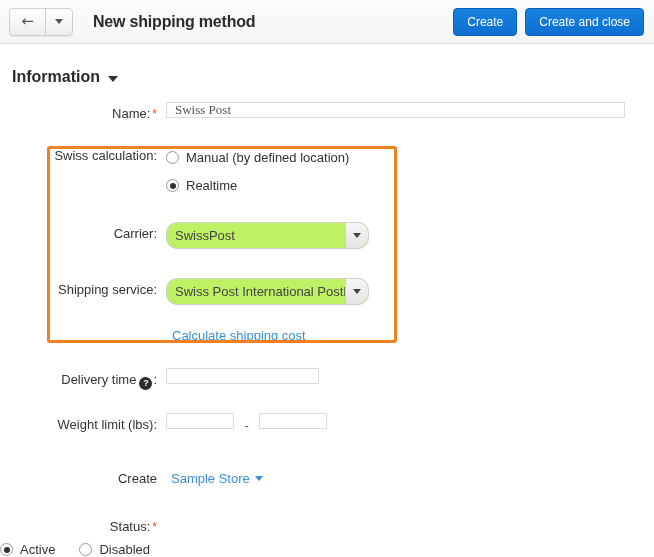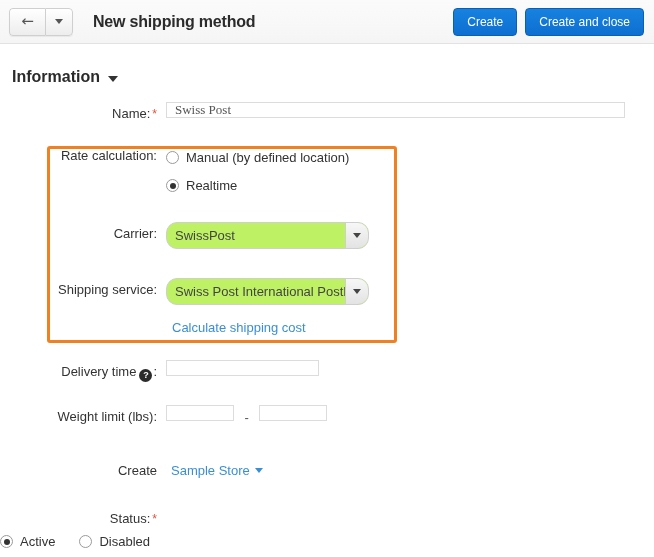--- a/index.html
+++ b/index.html
@@ -322,21 +322,21 @@
     <div class="label-col">
       <span>Name:</span><span class="req">*</span>
     </div>
     <div class="field-col">
       <input class="txt-input input-name" type="text" value="Swiss Post" style="">
     </div>
   </div>
 
   <div class="row" style="margin-top:21px;">
     <div class="label-col">
-      <span>Rate calculation:</span>
+      <span>Swiss calculation:</span>
     </div>
     <div class="field-col" style="padding-top:5px;">
       <div class="radio-line">
         <span class="radio"></span>
         <span class="radio-label">Manual (by defined location)</span>
       </div>
       <div class="radio-line" style="margin-top:7px;">
         <span class="radio checked"></span>
         <span class="radio-label">Realtime</span>
       </div>
@@ -361,21 +361,21 @@
     <div class="label-col">
       <span>Shipping service:</span>
     </div>
     <div class="field-col">
       <div class="sel-wrap sel-service">
         <span class="sel-text">Swiss Post International PostPa</span>
         <span class="sel-btn">
           <span class="chev"></span>
         </span>
       </div>
-      <div style="margin-top:12px;margin-left:6px;">
+      <div style="margin-top:20px;margin-left:6px;">
         <a class="link">Calculate shipping cost</a>
       </div>
     </div>
   </div>
 
   <div class="row" style="margin-top:23px;">
     <div class="label-col">
       <span>Delivery time</span><span class="help-icon">?</span><span>:</span>
     </div>
     <div class="field-col">

